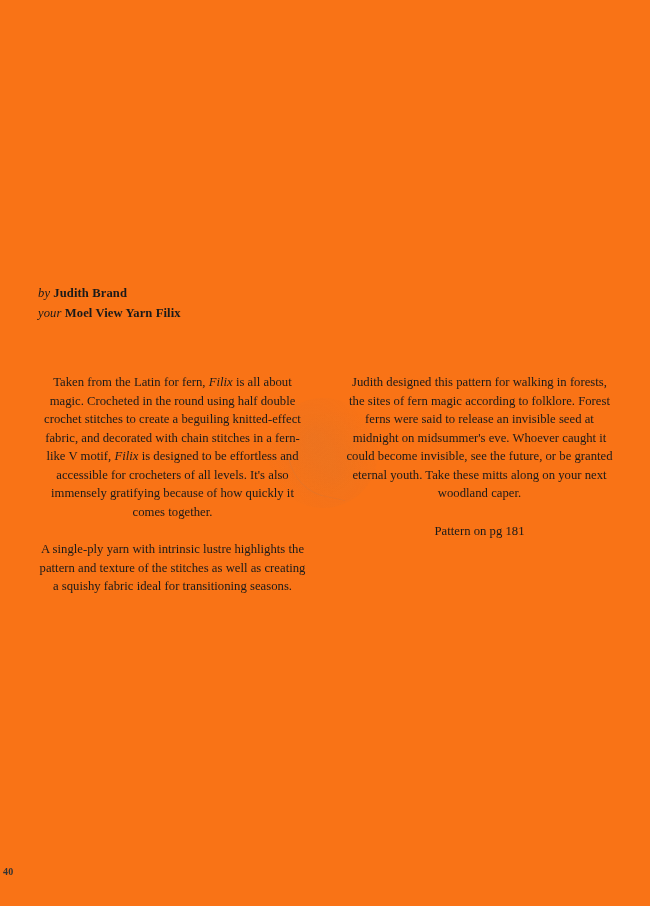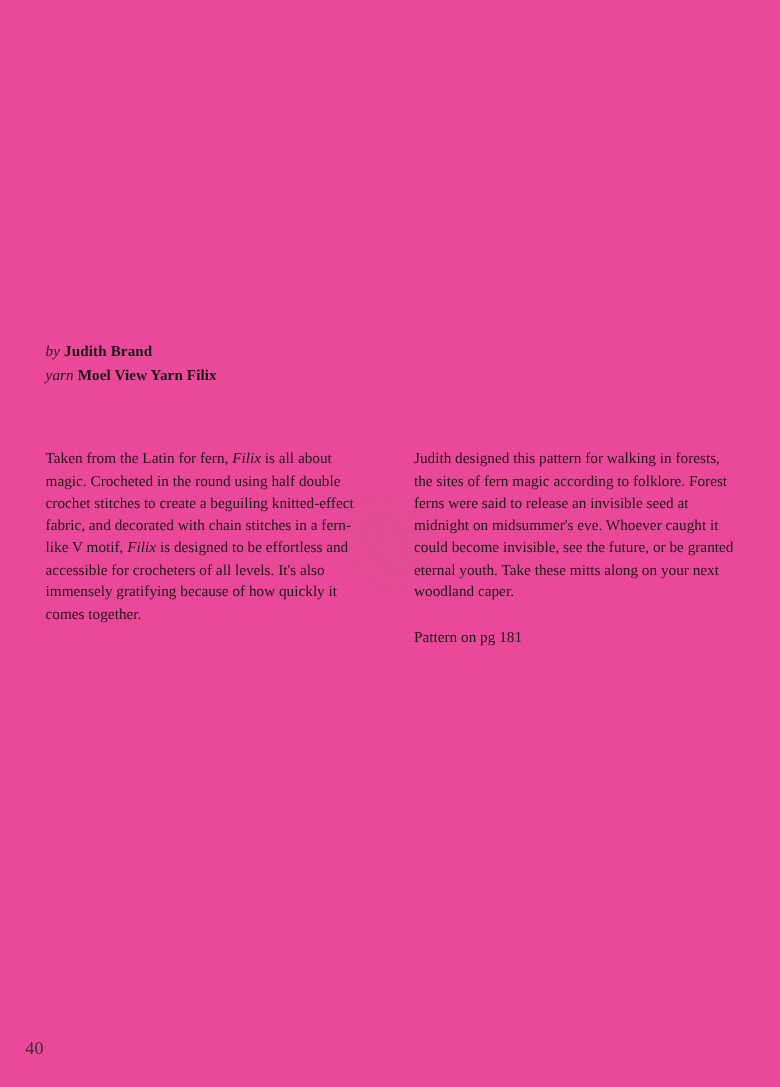--- a/index.html
+++ b/index.html
@@ -12,21 +12,21 @@
     height: 906px;
     position: relative;
     font-family: "Liberation Serif", serif;
     color: #1a1a1a;
     overflow: hidden;
   }
 
   .page {
     position: absolute;
     inset: 0;
-    background: #ec4899;
+    background: #f97316;
   }
 
   
   .smudge {
     position: absolute;
     left: 268px;
     top: 398px;
     width: 110px;
     height: 110px;
     border-radius: 50%;
@@ -75,67 +75,69 @@
     display: flex;
     gap: 38px;
   }
   .col {
     width: 281px;
   }
   .col p {
     margin: 0 0 19px 0;
     font-size: 12.7px;
     line-height: 1.46;
-    text-align: left;
+    text-align: center;
     letter-spacing: 0.01px;
   }
   .col p:last-child {
     margin-bottom: 0;
   }
   .col em {
     font-style: italic;
   }
   .tight {
     margin-bottom: 0 !important;
   }
   .meta-line {
     margin: 0 !important;
   }
 
   .folio {
     position: absolute;
-    left: 21px;
+    left: 3px;
     top: 866px;
-    font-size: 15px;
+    font-size: 10px;
     color: #333;
     letter-spacing: 0.3px;
+    font-weight: bold;
   }
 </style>
 </head>
 <body>
 
 <div class="page">
 
   <div class="smudge"></div>
 
   <div class="credits">
     <div class="credit-line">
       <span class="credit-key">by</span>
       <span class="credit-val">Judith Brand</span>
     </div>
     <div class="credit-line">
-      <span class="credit-key">yarn</span>
+      <span class="credit-key">your</span>
       <span class="credit-val">Moel View Yarn Filix</span>
     </div>
   </div>
 
   <div class="columns">
 
     <div class="col">
       <p>Taken from the Latin for fern, <em>Filix</em> is all about magic. Crocheted in the round using half double crochet stitches to create a beguiling knitted-effect fabric, and decorated with chain stitches in a fern-like V motif, <em>Filix</em> is designed to be effortless and accessible for crocheters of all levels. It's also immensely gratifying because of how quickly it comes together.</p>
+      <p>A single-ply yarn with intrinsic lustre highlights the pattern and texture of the stitches as well as creating a squishy fabric ideal for transitioning seasons.</p>
     </div>
 
     <div class="col">
       <p>Judith designed this pattern for walking in forests, the sites of fern magic according to folklore. Forest ferns were said to release an invisible seed at midnight on midsummer's eve. Whoever caught it could become invisible, see the future, or be granted eternal youth. Take these mitts along on your next woodland caper.</p>
       <p class="meta-line tight">Pattern on pg 181</p>
     </div>
 
   </div>
 
   <div class="folio">40</div>

